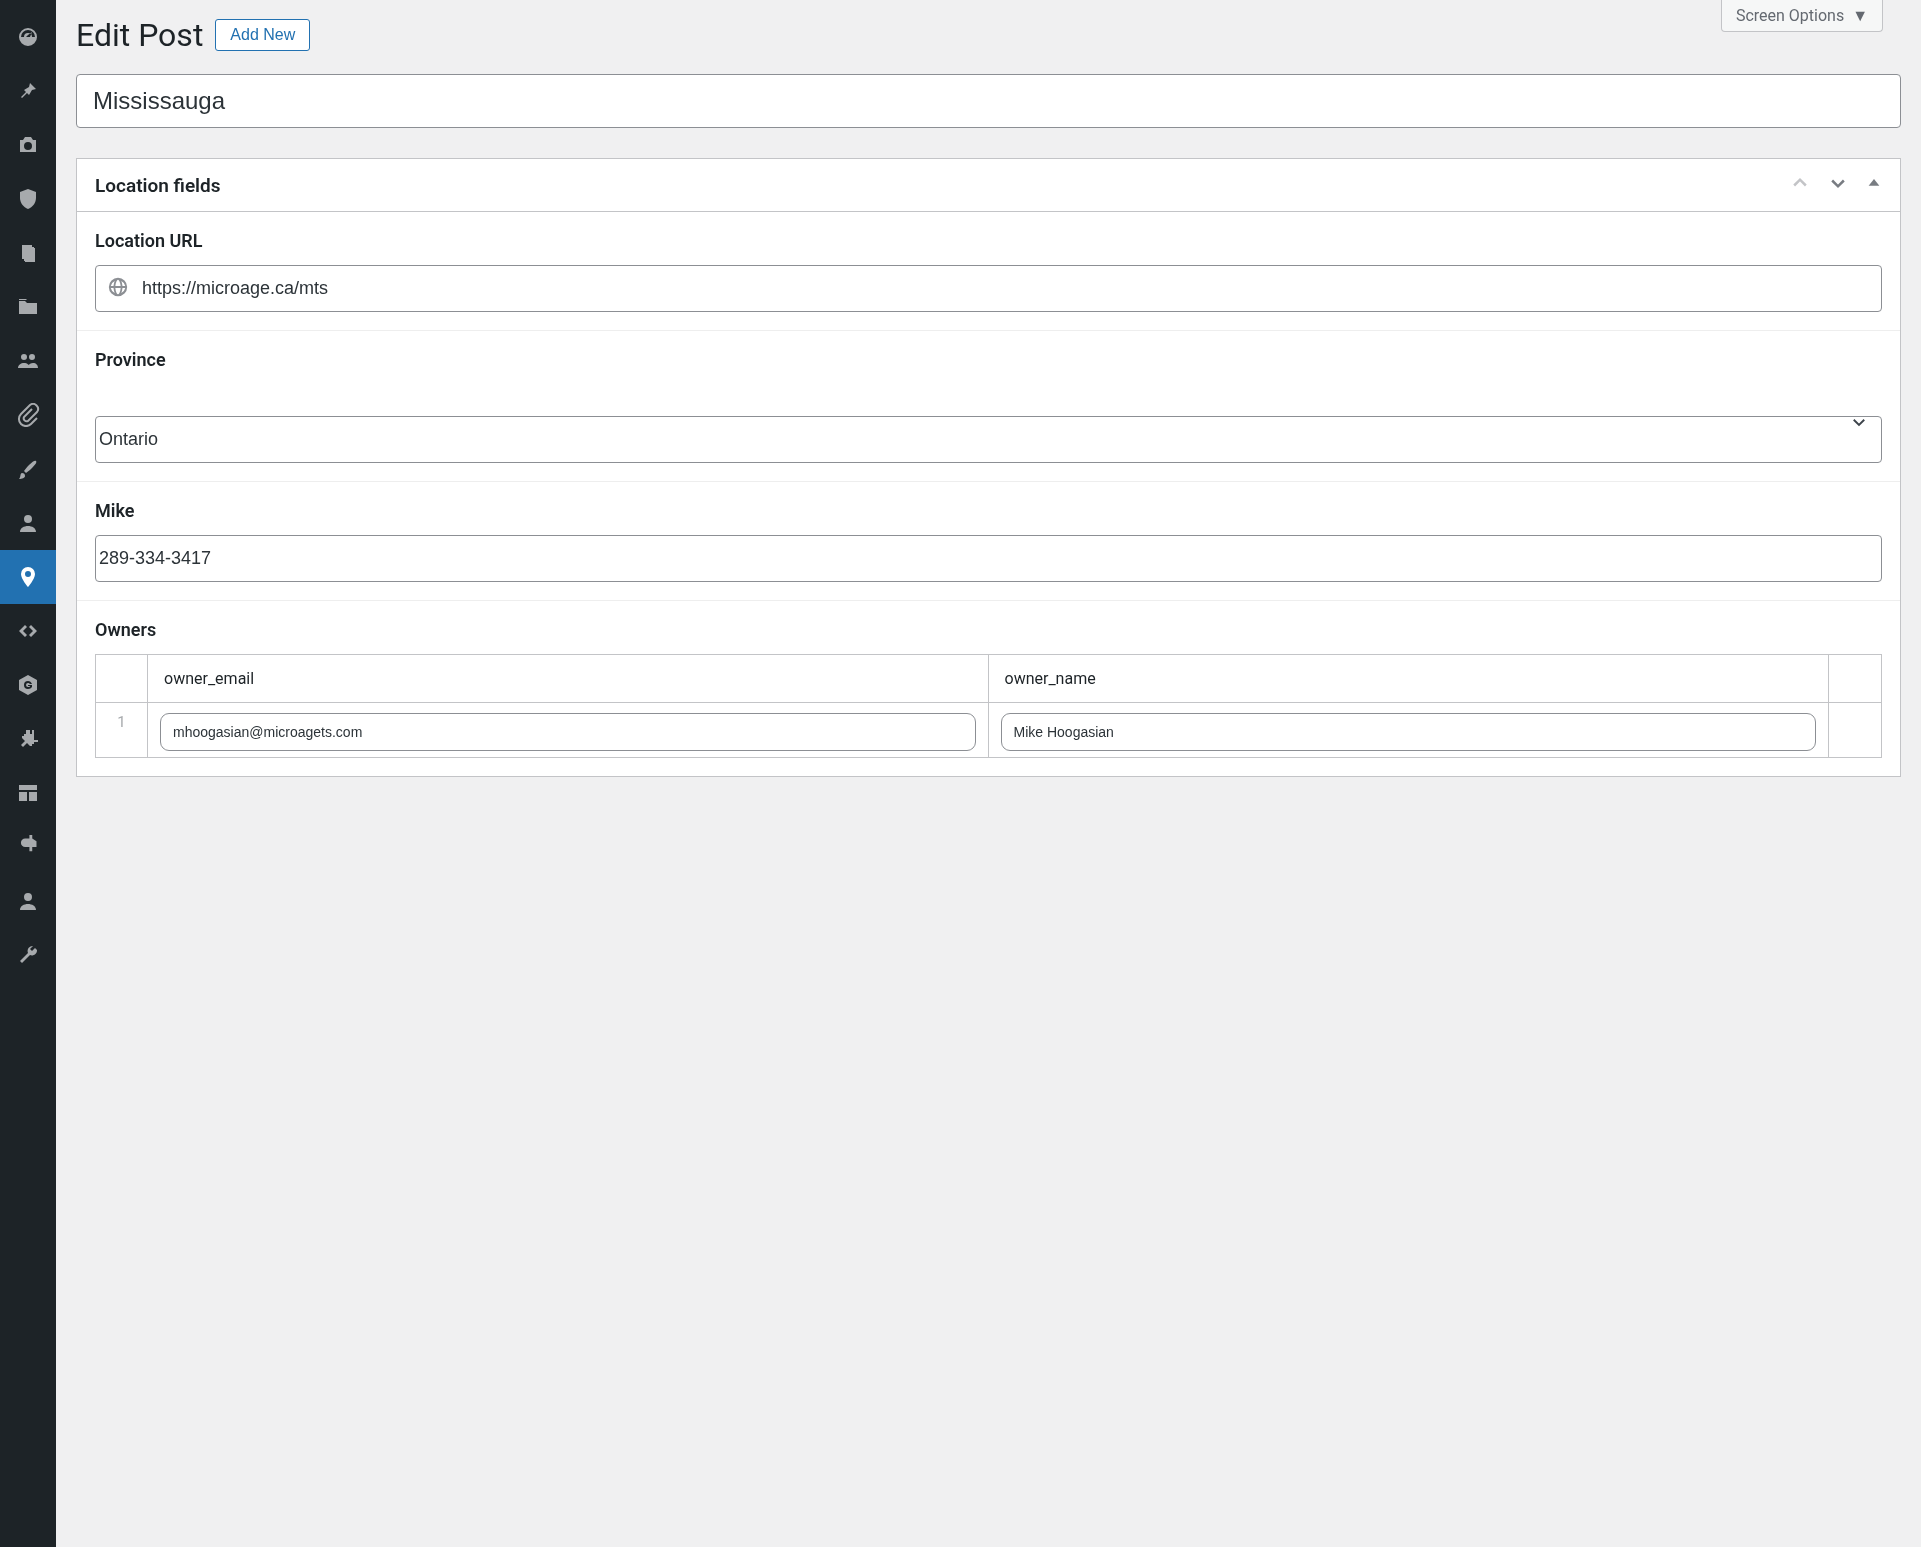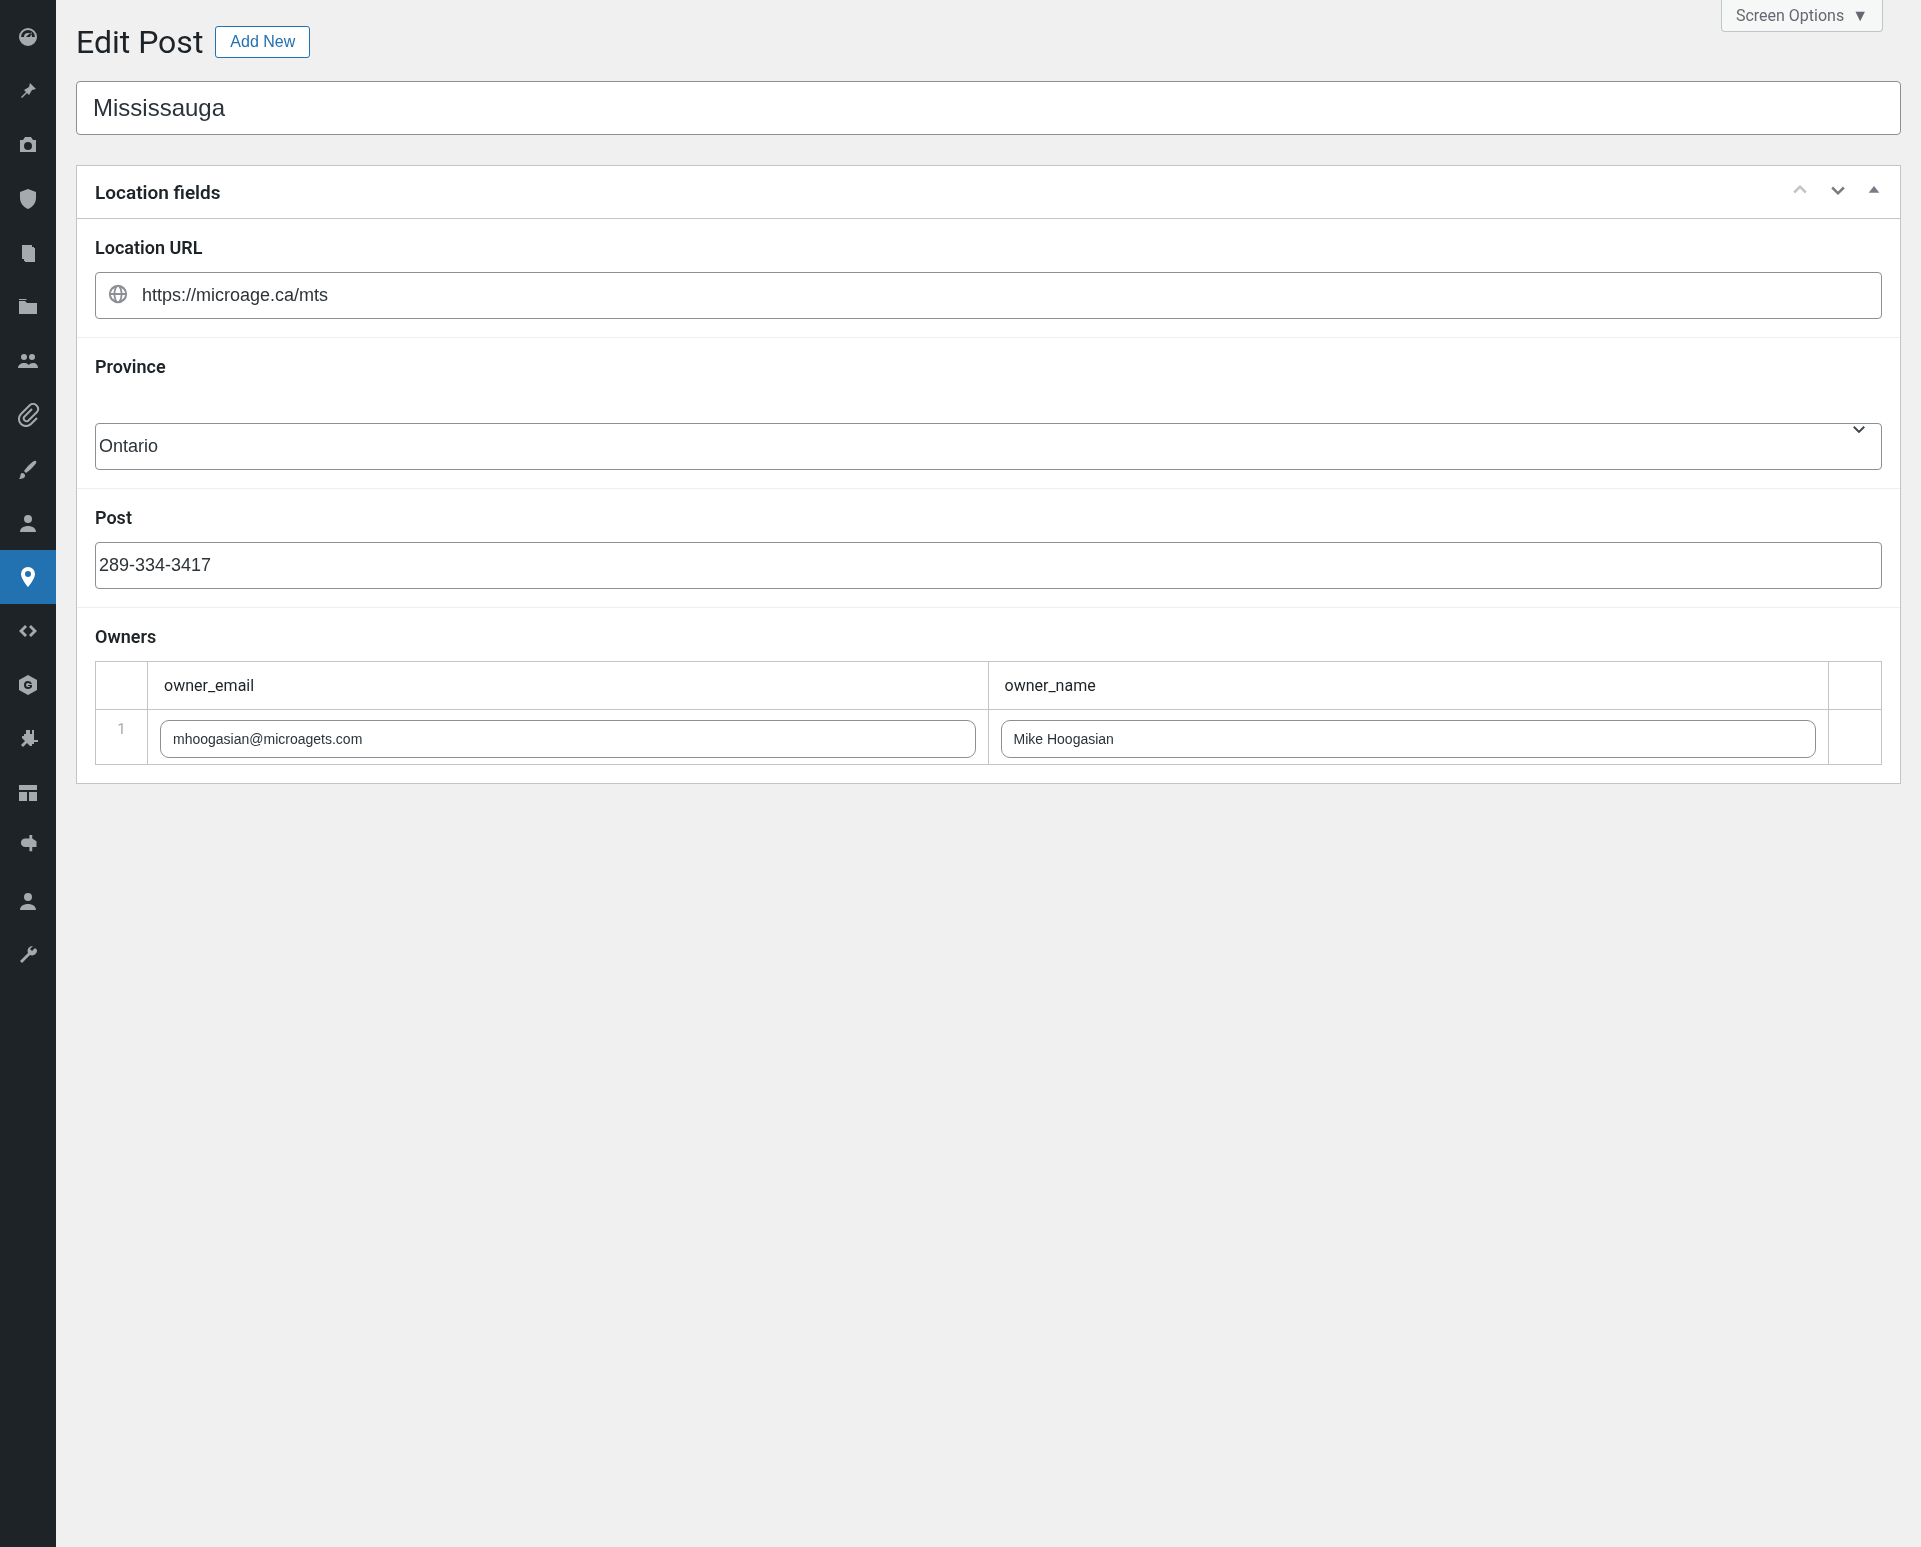--- a/index.html
+++ b/index.html
@@ -61,21 +61,21 @@
       color: #646970;
       cursor: pointer;
       display: flex;
       align-items: center;
       gap: 8px;
     }
     .heading-row {
       display: flex;
       align-items: center;
       gap: 12px;
-      padding-top: 23px;
+      padding-top: 16px;
       margin-bottom: 20px;
     }
     .page-title {
       font-size: 32px;
       font-weight: 400;
       color: #1d2327;
     }
     .add-new-btn {
       border: 1px solid #2271b1;
       color: #2271b1;
@@ -343,21 +343,21 @@
         <input type="text" readonly="" class="text-input" value="Ontario" style="">
         <span class="select-caret">
           <svg width="18" height="18" viewBox="0 0 24 24" fill="none" stroke="currentColor" stroke-width="2.5">
               <path d="M5 9l7 7 7-7"></path>
             </svg>
         </span>
       </div>
     </div>
 
     <div class="field-block">
-      <div class="field-label">Post</div>
+      <div class="field-label">Mike</div>
       <input type="text" class="text-input" value="289-334-3417" style="">
     </div>
 
     <div class="field-block">
       <div class="field-label">Owners</div>
       <div class="owners-table">
         <div class="owners-head">
           <div class="cell num"></div>
           <div class="cell col">owner_email</div>
           <div class="cell col">owner_name</div>

